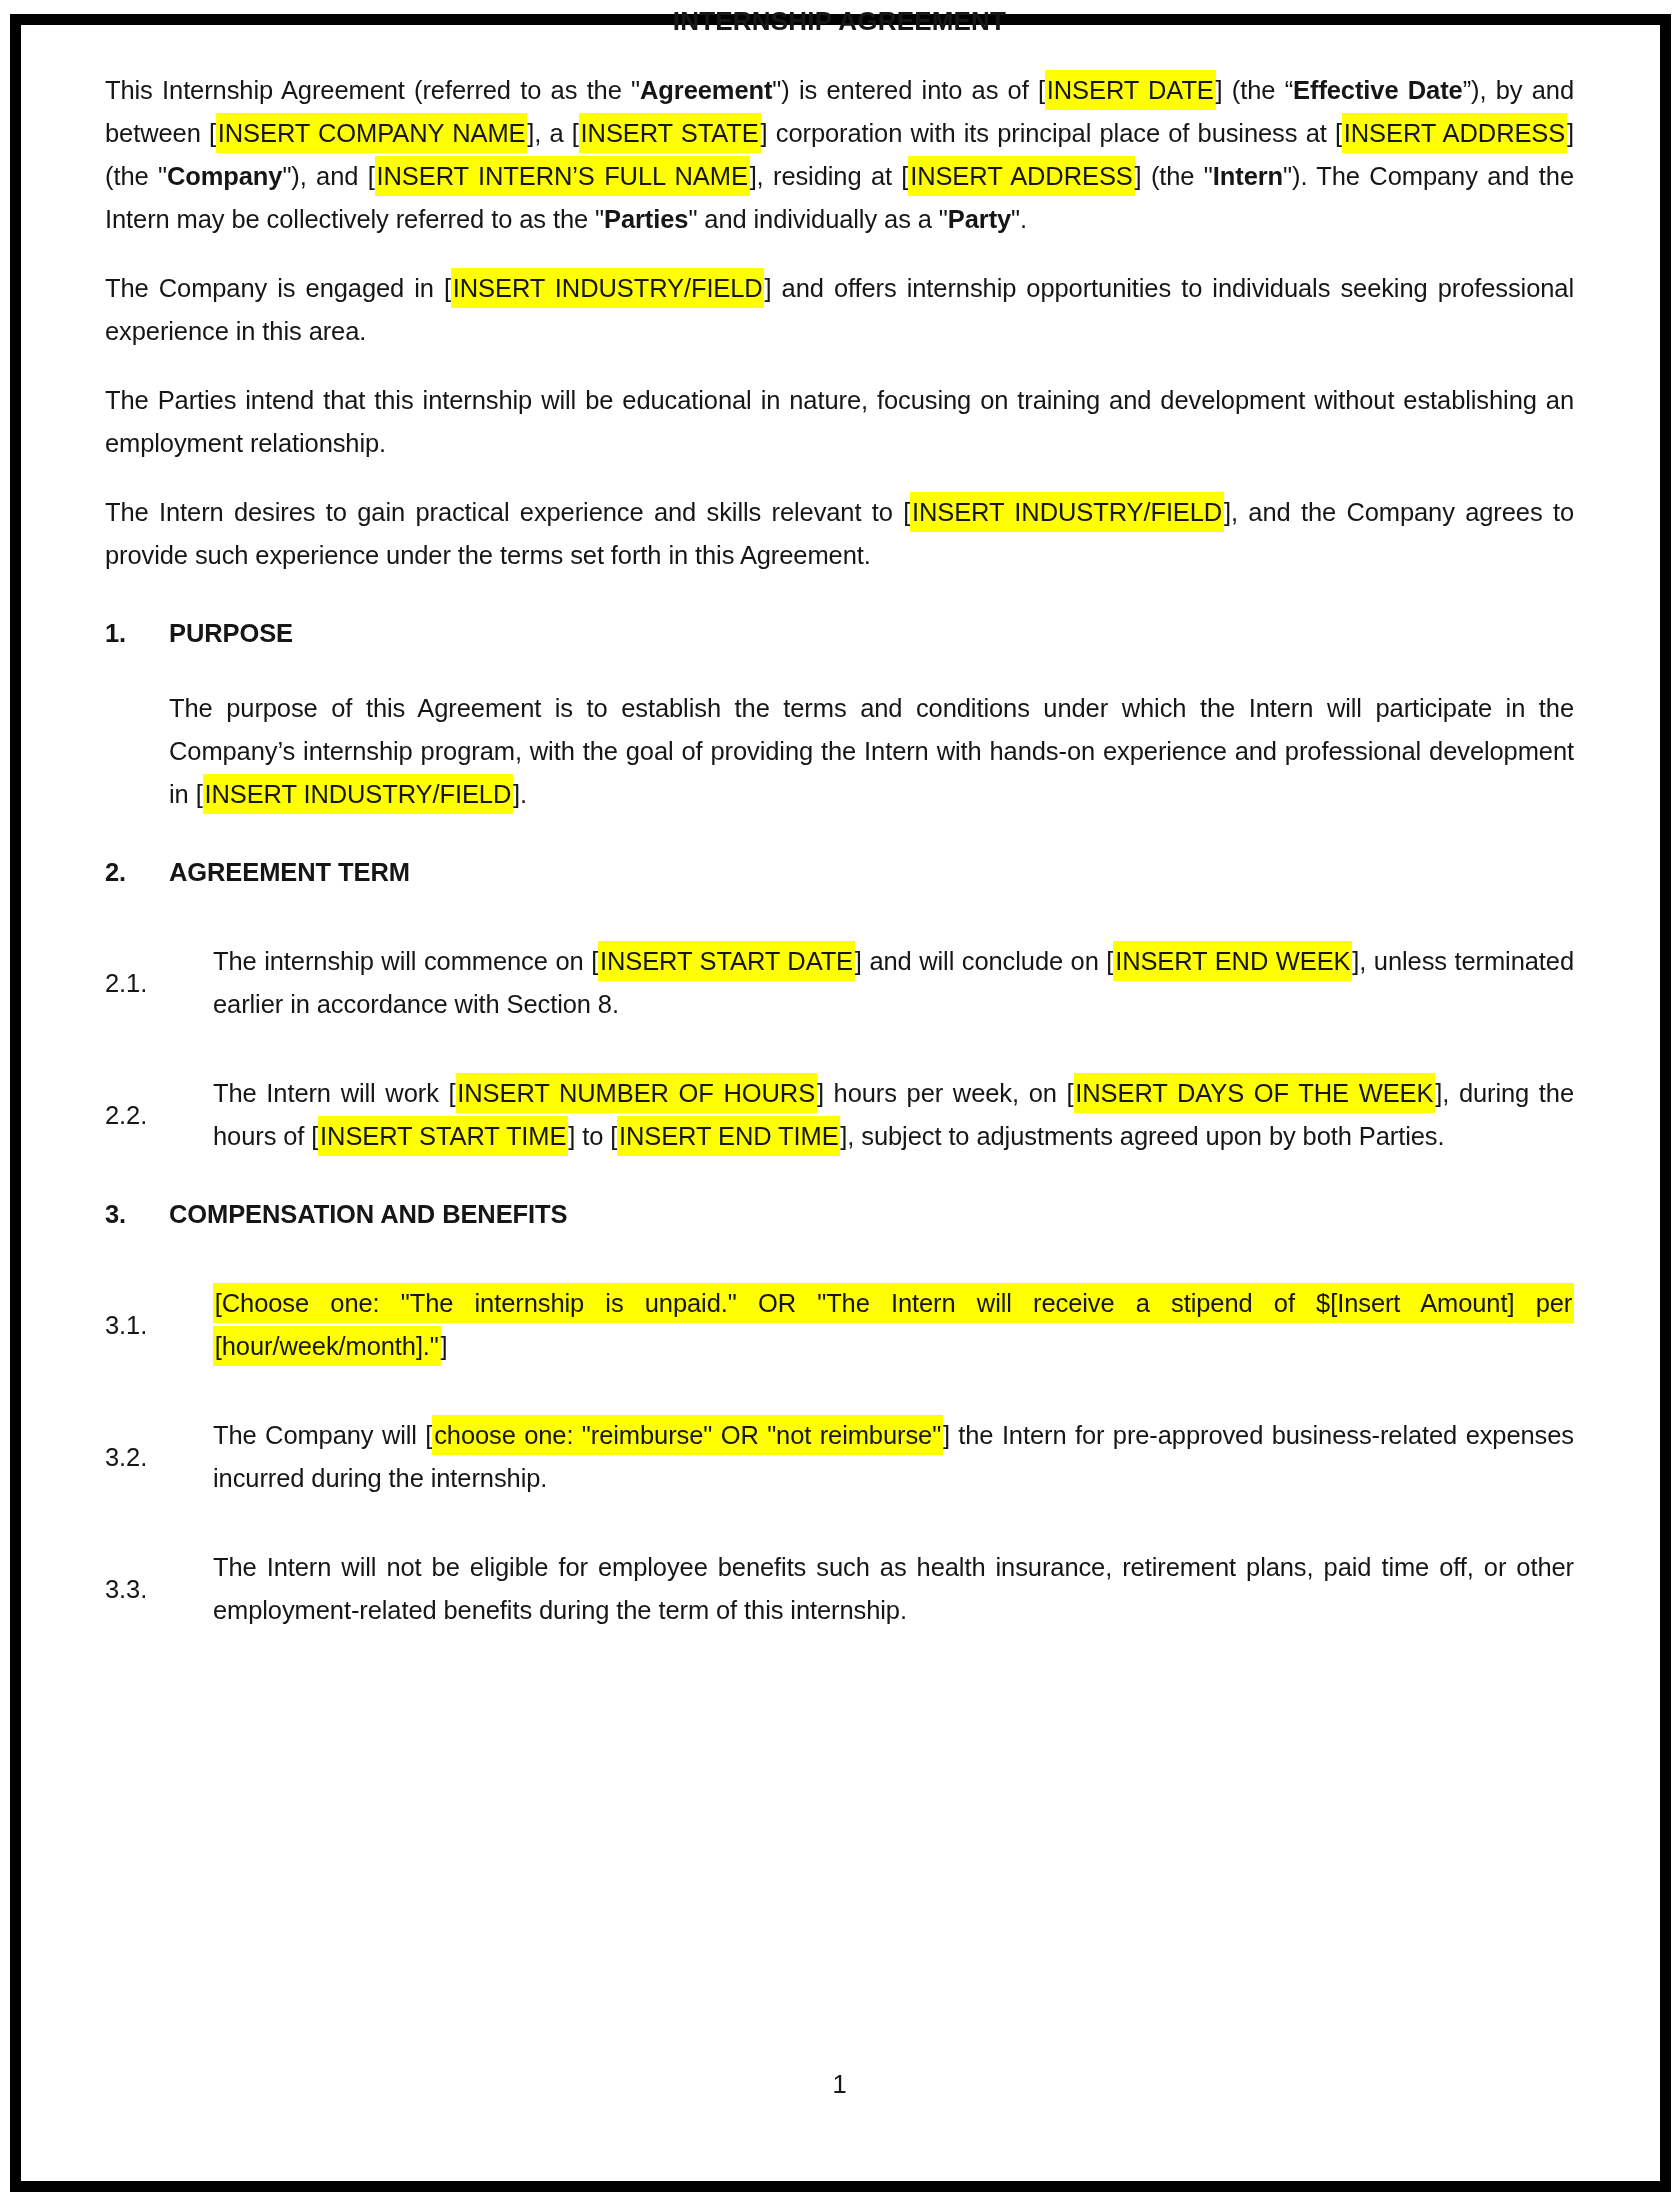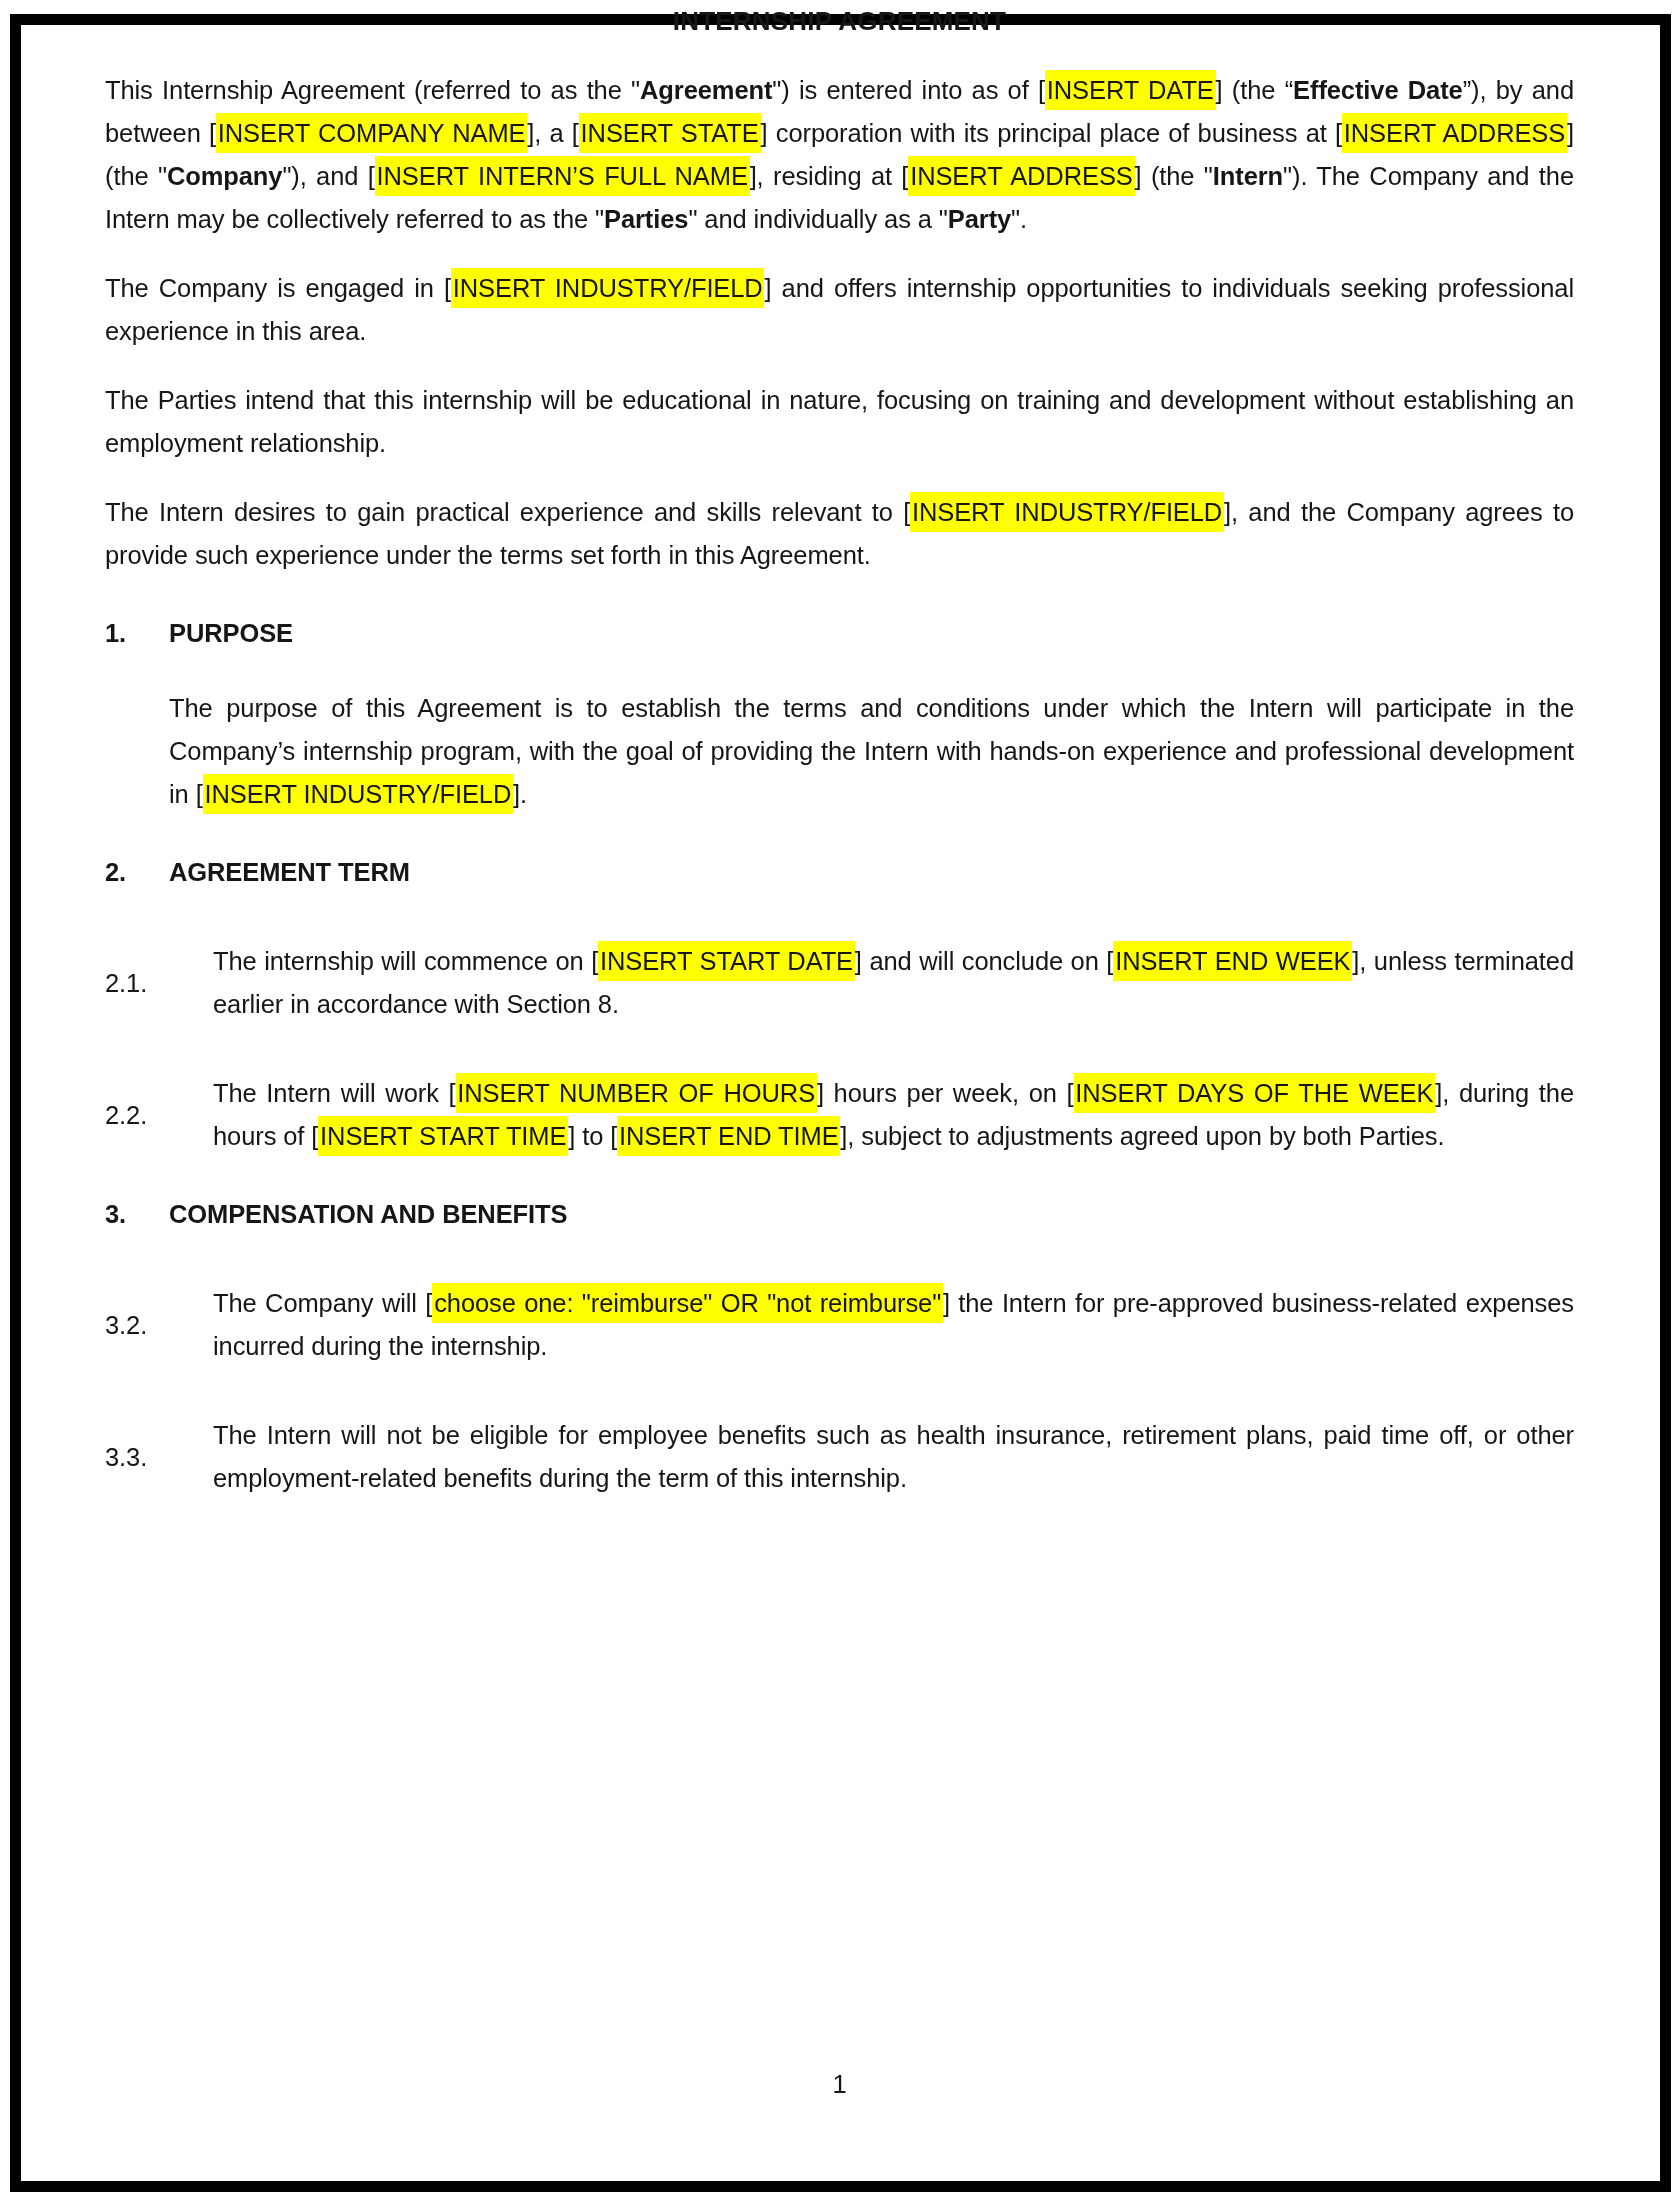--- a/index.html
+++ b/index.html
@@ -65,20 +65,24 @@
         </div>
         <div class="blk numbered">
           <span class="num">2.2.</span>
           <div class="txt just"><span>The Intern will work [</span><span class="hl">INSERT NUMBER OF HOURS</span><span>] hours per week, on [</span><span class="hl">INSERT DAYS OF THE WEEK</span><span>], during the hours of [</span><span class="hl">INSERT START TIME</span><span>] to [</span><span class="hl">INSERT END TIME</span><span>], subject to adjustments agreed upon by both Parties.</span></div>
         </div>
         <div class="blk heading">
           <span class="num b">3.</span>
           <span class="b">COMPENSATION AND BENEFITS</span>
         </div>
         <div class="blk numbered">
+          <span class="num">3.1.</span>
+          <div class="txt just"><span class="hl">[Choose one: "The internship is unpaid." OR "The Intern will receive a stipend of $[Insert Amount] per [hour/week/month]."</span><span>]</span></div>
+        </div>
+        <div class="blk numbered">
           <span class="num">3.2.</span>
           <div class="txt just"><span>The Company will [</span><span class="hl">choose one: "reimburse" OR "not reimburse"</span><span>] the Intern for pre-approved business-related expenses incurred during the internship.</span></div>
         </div>
         <div class="blk numbered">
           <span class="num">3.3.</span>
           <div class="txt just"><span>The Intern will not be eligible for employee benefits such as health insurance, retirement plans, paid time off, or other employment-related benefits during the term of this internship.</span></div>
         </div>
       </div>
   </div>
   <div class="pageno">1</div>

